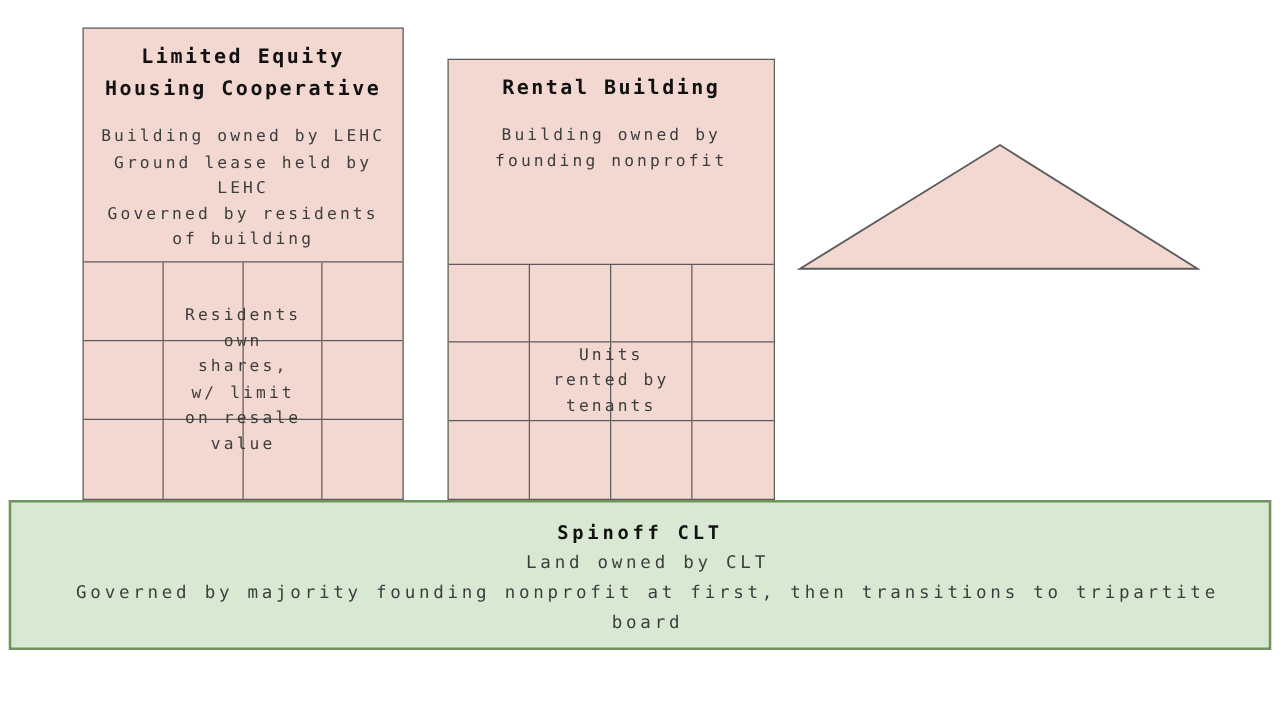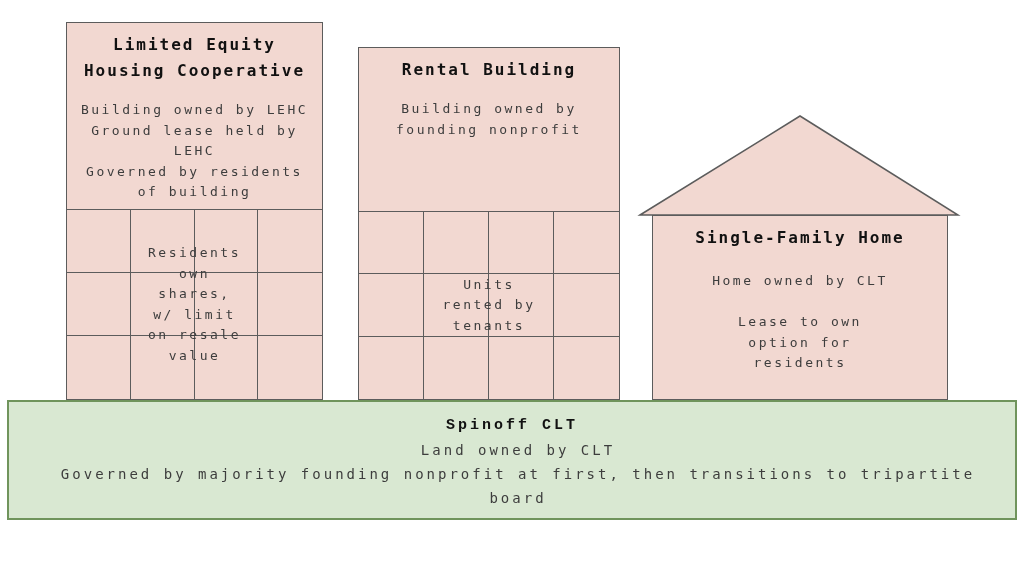--- a/index.html
+++ b/index.html
@@ -103,21 +103,20 @@
     text-align: center;
   }
   .base-title {
     padding-top: 12px;
     font-weight: bold;
     font-size: 15px;
     line-height: 24px;
     letter-spacing: 3px;
     color: #111111;
     white-space: pre-line;
-    font-family: Liberation Mono, monospace;
   }
   .base-body {
     font-size: 14px;
     line-height: 24px;
     letter-spacing: 3px;
     color: #3d3d3d;
     white-space: pre-line;
     margin-left: 12px;
   }
 </style>
@@ -180,28 +179,20 @@
 w/ limit
 on resale
 value</div>
     </div>
   </div>
 
   <svg class="roof" viewBox="0 0 328 106" xmlns="http://www.w3.org/2000/svg">
     <polygon points="4,103 164,4 322,103" fill="#f2d8d1" stroke="#5c5c5c" stroke-width="1.5" stroke-linejoin="miter"></polygon>
   </svg>
 
-  <div class="building building-sfh">
-    <div class="b-title">Single-Family Home</div>
-    <div class="b-body">Home owned by CLT
-
-Lease to own
-option for
-residents</div>
-  </div>
 
   <div class="clt-base">
     <div class="base-title">Spinoff CLT</div>
     <div class="base-body">Land owned by CLT
 Governed by majority founding nonprofit at first, then transitions to tripartite
 board</div>
   </div>
 
 </div>
 

